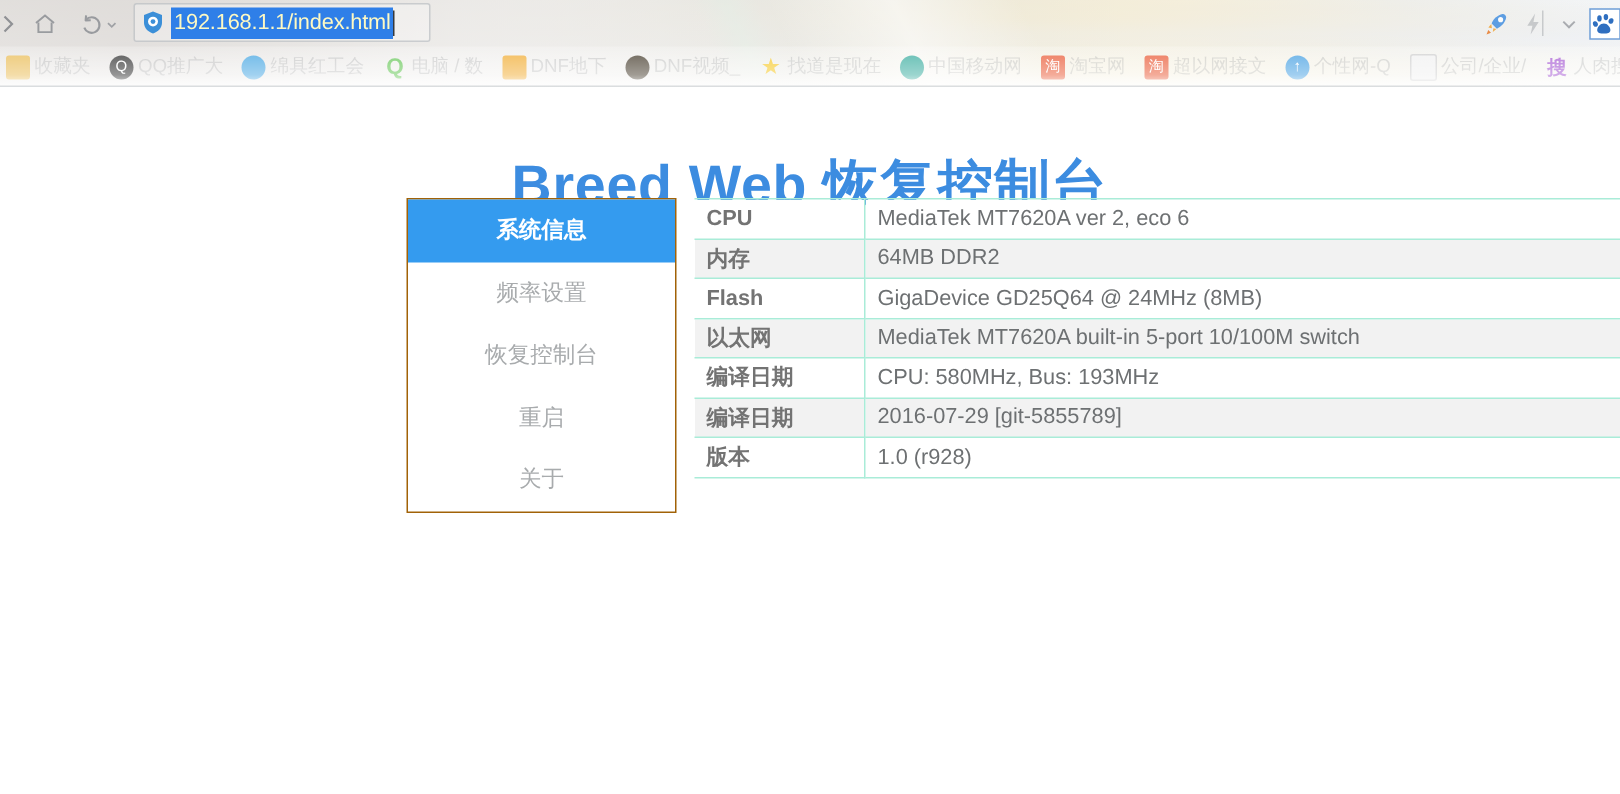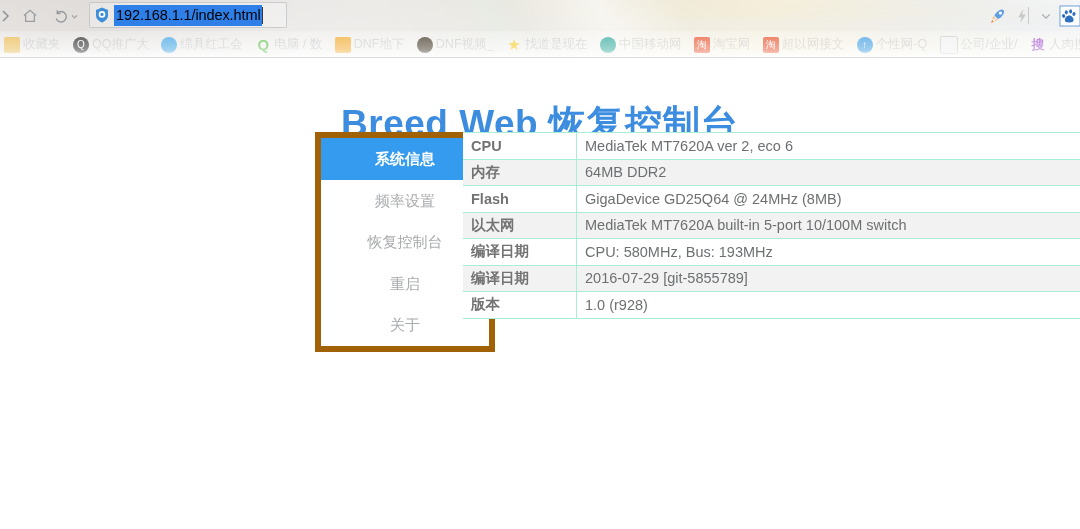--- a/index.html
+++ b/index.html
@@ -84,21 +84,21 @@
     align-items: center;
     background: rgba(255,255,255,0.30);
     border: 1px solid rgba(170,175,180,0.55);
     border-radius: 2px;
     box-sizing: border-box;
     padding-left: 3px;
   }
   #url-shield { width: 18px; height: 18px; flex: 0 0 18px; margin-right: 3px; }
   #url-text {
     font-size: 14.5px;
-    color: #000000;
+    color: #fef9c3;
     background: #2f7fe8;
     line-height: 19px;
     padding: 1px 1px 1px 2px;
     white-space: nowrap;
     letter-spacing: -0.1px;
   }
   #url-caret {
     width: 1px; height: 17px;
     background: #35383c;
   }
@@ -171,24 +171,23 @@
     color: #3c8ce0;
     letter-spacing: 0.5px;
   }
   #page-title .cn { letter-spacing: 1px; }
 
   
   #sidebar {
     position: absolute;
     left: 271px; top: 74px;
     width: 180px;
-    border: 6px solid #a16207;
+    border: 1px solid #a16207;
     box-sizing: border-box;
     background: #ffffff;
-    margin-left: 44px;
   }
   .nav-item {
     height: 41.5px;
     line-height: 41.5px;
     text-align: center;
     font-size: 15px;
     color: #a8abad;
     box-sizing: border-box;
   }
   .nav-item.active {

